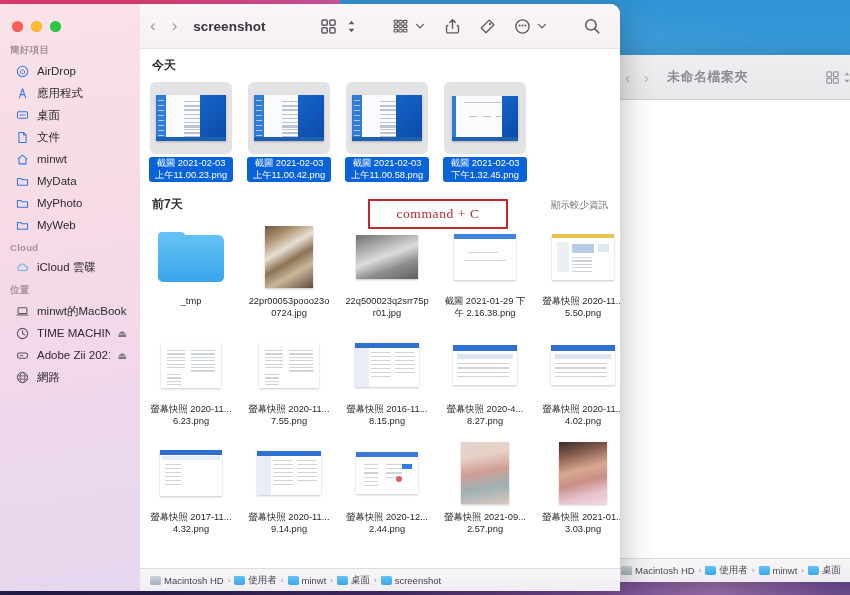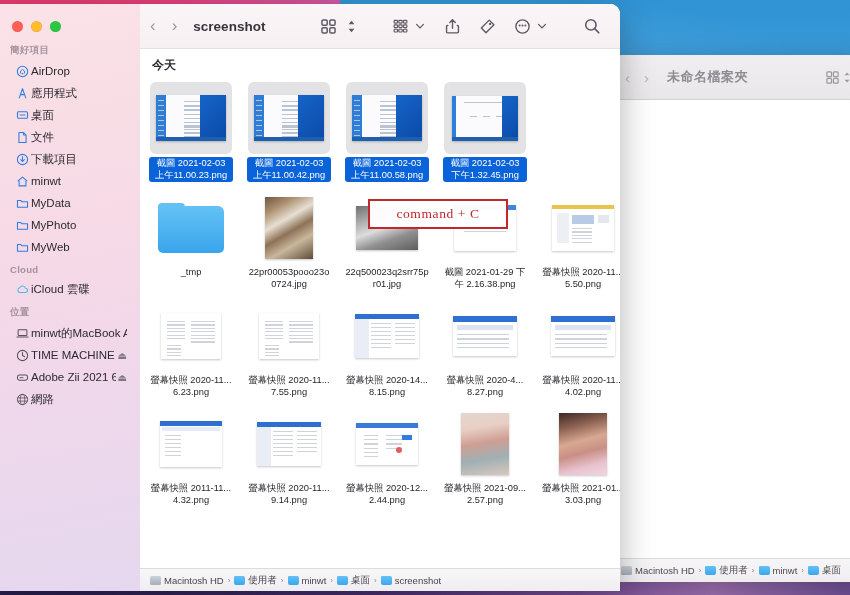--- a/index.html
+++ b/index.html
@@ -99,21 +99,21 @@
   .dot { width: 11px; height: 11px; border-radius: 50%; }
   .dot.r { background: #ff5f57; box-shadow: inset 0 0 0 .5px rgba(0,0,0,.08); }
   .dot.y { background: #febc2e; box-shadow: inset 0 0 0 .5px rgba(0,0,0,.08); }
   .dot.g { background: #28c840; box-shadow: inset 0 0 0 .5px rgba(0,0,0,.08); }
 
   .sb-group-title {
     font-size: 9.5px; font-weight: 700; color: #a3919d;
     padding: 6px 0 3px 10px; letter-spacing: .3px;
   }
   .sb-item {
-    display: flex; align-items: center; gap: 2px;
+    display: flex; align-items: center; gap: 8px;
     height: 22px; padding: 0 8px 0 10px;
     font-size: 11.5px; color: #2c2a30;
     border-radius: 5px; margin: 0 5px;
   }
   .sb-item .sb-label { flex: 1; white-space: nowrap; overflow: hidden; }
   .sb-ico {
     width: 14px; height: 14px; flex: 0 0 14px;
     display: flex; align-items: center; justify-content: center;
     color: #2f7de1;
   }
@@ -351,29 +351,20 @@
               <svg width="13" height="13" viewBox="0 0 16 16">
                 <path d="M3.6 1.8 L9.2 1.8 L12.4 5 L12.4 14.2 L3.6 14.2 Z" fill="none" stroke="#2f7de1" stroke-width="1.3" stroke-linejoin="round"></path>
                 <path d="M9.2 1.8 L9.2 5 L12.4 5" fill="none" stroke="#2f7de1" stroke-width="1.2"></path>
               </svg>
             </span>
             <span class="sb-label">文件</span>
           </div>
           <div class="sb-item">
             <span class="sb-ico">
               <svg width="13" height="13" viewBox="0 0 16 16">
-                <circle cx="8" cy="8" r="6.3" fill="none" stroke="#2f7de1" stroke-width="1.3"></circle>
-                <path d="M8 4.4 L8 10.2 M5.6 8 L8 10.4 L10.4 8" fill="none" stroke="#2f7de1" stroke-width="1.25" stroke-linecap="round"></path>
-              </svg>
-            </span>
-            <span class="sb-label">下載項目</span>
-          </div>
-          <div class="sb-item">
-            <span class="sb-ico">
-              <svg width="13" height="13" viewBox="0 0 16 16">
                 <path d="M2.2 7.6 L8 2.6 L13.8 7.6" fill="none" stroke="#2f7de1" stroke-width="1.3" stroke-linejoin="round"></path>
                 <path d="M3.8 7.2 L3.8 13.4 L12.2 13.4 L12.2 7.2" fill="none" stroke="#2f7de1" stroke-width="1.3"></path>
               </svg>
             </span>
             <span class="sb-label">minwt</span>
           </div>
           <div class="sb-item">
             <span class="sb-ico">
               <svg width="13" height="13" viewBox="0 0 16 16">
                 <path d="M1.8 4.4 L6 4.4 L7.2 5.8 L14.2 5.8 L14.2 12.6 L1.8 12.6 Z" fill="none" stroke="#2f7de1" stroke-width="1.3" stroke-linejoin="round"></path>
@@ -655,20 +646,24 @@
                   <div class="tw-blue" style="width:16px"></div>
                   <div class="tw-bar"></div>
                 </div>
               </div>
               <div class="label">截圖 2021-02-03 下午1.32.45.png</div>
             </div>
             <div class="cell">
               <div class="thumb-wrap"></div>
             </div>
           </div>
+          <div class="section-head">
+            <div class="section-title">前7天</div>
+            <div class="section-link">顯示較少資訊</div>
+          </div>
           <div class="row">
             <div class="cell">
               <div class="thumb-wrap">
                 <div class="folder">
                   <div class="f-tab"></div>
                   <div class="f-back"></div>
                 </div>
               </div>
               <div class="label">_tmp</div>
             </div>
@@ -773,21 +768,21 @@
                   <i class="ln" style="left:16px;top:29px;width:20px"></i>
                   <i class="ln" style="left:16px;top:33px;width:20px"></i>
                   <i class="ln" style="left:40px;top:9px;width:20px"></i>
                   <i class="ln" style="left:40px;top:13px;width:20px"></i>
                   <i class="ln" style="left:40px;top:17px;width:20px"></i>
                   <i class="ln" style="left:40px;top:21px;width:20px"></i>
                   <i class="ln" style="left:40px;top:25px;width:20px"></i>
                   <i class="ln" style="left:40px;top:29px;width:20px"></i>
                 </div>
               </div>
-              <div class="label">螢幕快照 2020-14...8.15.png</div>
+              <div class="label">螢幕快照 2016-11...8.15.png</div>
             </div>
             <div class="cell">
               <div class="thumb-wrap">
                 <div class="t t-doc" style="width:64px;height:40px">
         <div class="dh" style="background:#2f6fd0;height:6px"></div>
         <i class="blk" style="left:4px;top:9px;width:56px;height:5px;background:#dbe4f0"></i>
         <i class="ln" style="left:4px;top:18px;width:52px"></i>
                   <i class="ln" style="left:4px;top:22.4px;width:52px"></i>
                   <i class="ln" style="left:4px;top:26.8px;width:52px"></i>
                   <i class="ln" style="left:4px;top:31.200000000000003px;width:52px"></i>
@@ -816,21 +811,21 @@
         <div class="dh" style="background:#2f6fd0;height:5px"></div>
         <i class="blk" style="left:2px;top:6px;width:58px;height:4px;background:#e6ecf4"></i>
         <i class="ln" style="left:5px;top:14px;width:16px"></i>
                   <i class="ln" style="left:5px;top:18px;width:16px"></i>
                   <i class="ln" style="left:5px;top:22px;width:16px"></i>
                   <i class="ln" style="left:5px;top:26px;width:16px"></i>
                   <i class="ln" style="left:5px;top:30px;width:16px"></i>
                   <i class="ln" style="left:5px;top:34px;width:16px"></i>
                 </div>
               </div>
-              <div class="label">螢幕快照 2011-11...4.32.png</div>
+              <div class="label">螢幕快照 2017-11...4.32.png</div>
             </div>
             <div class="cell">
               <div class="thumb-wrap">
                 <div class="t t-doc" style="width:64px;height:44px">
         <div class="dh" style="background:#2f6fd0;height:5px"></div>
         <i class="blk" style="left:0px;top:5px;width:14px;height:39px;background:#e9eef6"></i>
         <i class="ln" style="left:16px;top:9px;width:20px"></i>
                   <i class="ln" style="left:16px;top:13px;width:20px"></i>
                   <i class="ln" style="left:16px;top:17px;width:20px"></i>
                   <i class="ln" style="left:16px;top:21px;width:20px"></i>

